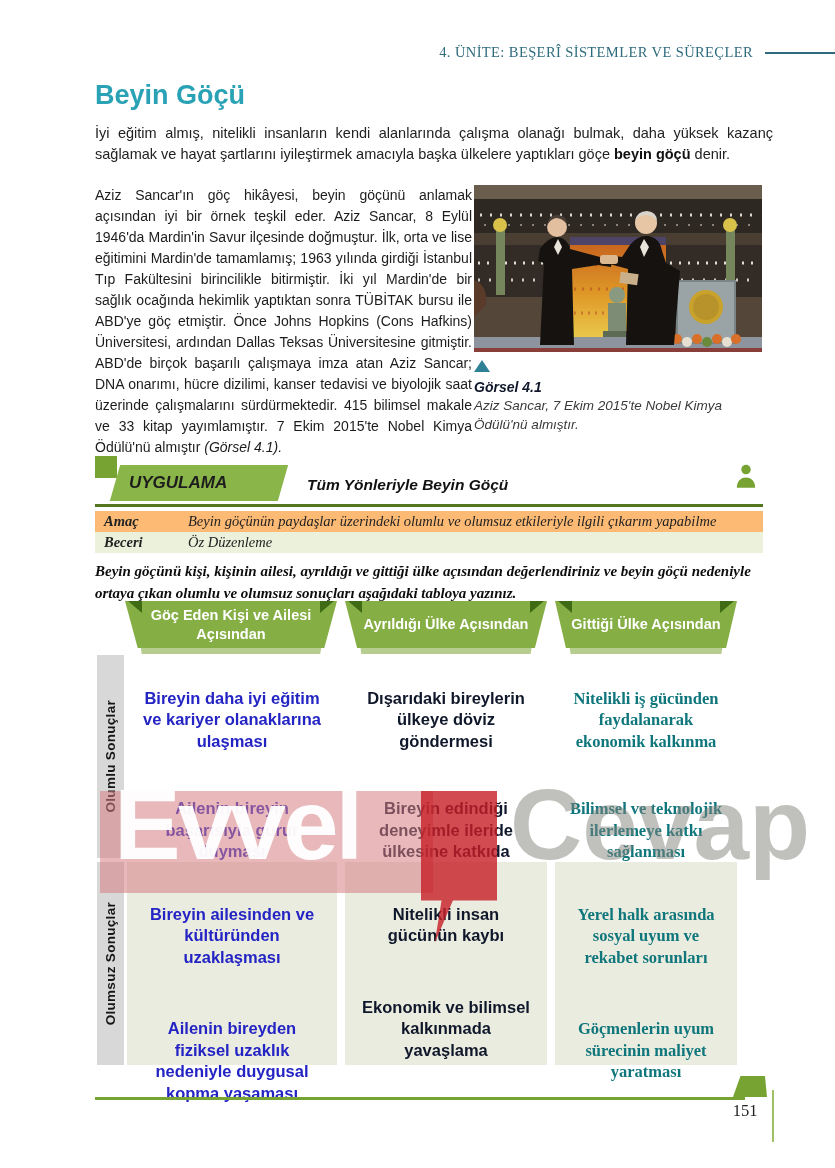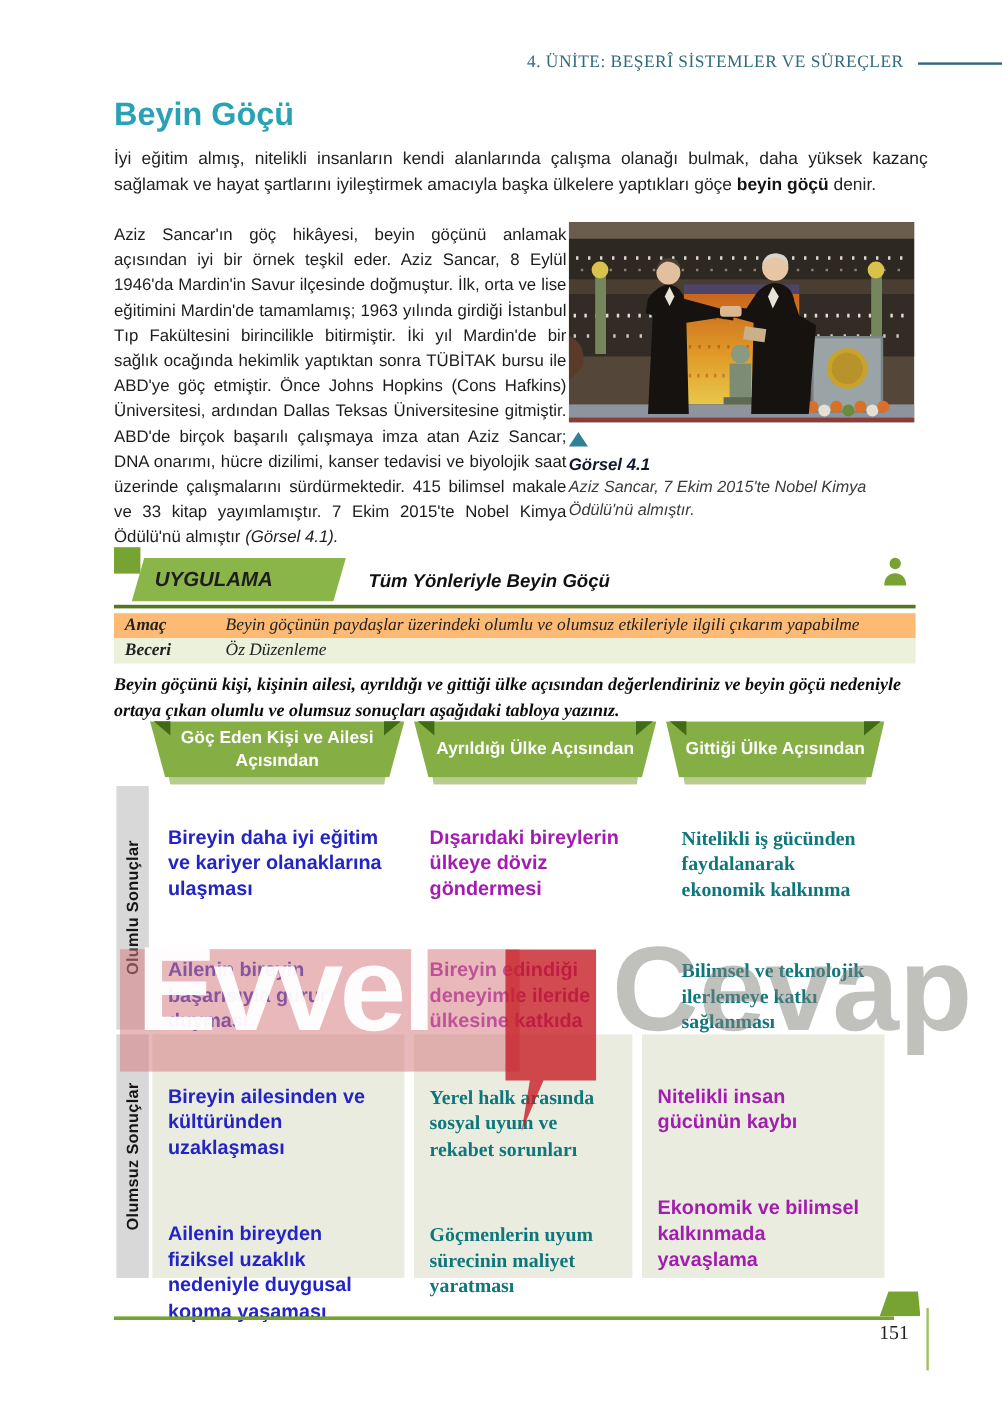--- a/index.html
+++ b/index.html
@@ -65,27 +65,27 @@
   .t-row.row1{top:54px;}
   .t-row.row2{top:261px;}
   .row-label{width:27px;background:#d8d8d8;display:flex;align-items:center;justify-content:center;}
   .row-label span{writing-mode:vertical-rl;transform:rotate(180deg);font-weight:700;font-size:13.5px;color:#161616;letter-spacing:.3px;}
   .cell{box-sizing:border-box;}
   .row1 .cell{background:#ffffff;}
   .row2 .cell{background:#ebece0;}
   .cell.c1{width:210px;margin-left:3px;}
   .cell.c2{width:202px;margin-left:8px;}
   .cell.c3{width:182px;margin-left:8px;font-family:Liberation Serif, serif;}
-  .cell p{margin:0;padding:0 13px;font-weight:700;font-size:16.5px;line-height:1.3;}
+  .cell p{margin:0;padding:0 13px;font-weight:700;font-size:16.5px;line-height:1.3;text-align:center;}
   .cell p.p1{padding-top:33px;}
   .cell p.p2{padding-top:46px;}
   .row2 .cell p.p1{padding-top:42px;}
   .row2 .cell p.p2{padding-top:50px;}
   .txt-blue{color:#2424c4;}
-  .txt-red{color:#a21caf;}
+  .txt-red{color:#0f172a;}
   .txt-teal{color:#0f767c;}
 
   
   .watermark{position:absolute;left:100px;top:783px;width:645px;height:165px;pointer-events:none;z-index:6;}
   .wm-pink{position:absolute;left:0;top:8px;width:333px;height:102px;background:rgba(213,125,131,.55);}
   .wm-word1{position:absolute;left:14px;top:-16px;font-size:100px;font-weight:800;letter-spacing:-3px;color:rgba(255,255,255,.95);}
   .wm-red{position:absolute;left:321px;top:8px;width:76px;height:152px;background:rgba(197,30,38,.8);
           clip-path:polygon(0 0,100% 0,100% 72%,42% 72%,18% 100%,27% 72%,0 72%);}
   .wm-word2{position:absolute;left:410px;top:-16px;font-size:100px;font-weight:700;color:rgba(130,130,124,.5);}
 
@@ -241,27 +241,27 @@
     </div>
 
     <div class="t-row row2">
       <div class="row-label">
         <span>Olumsuz Sonuçlar</span>
       </div>
       <div class="cell c1">
         <p class="p1 txt-blue">Bireyin ailesinden ve kültüründen uzaklaşması</p>
         <p class="p2 txt-blue">Ailenin bireyden fiziksel uzaklık nedeniyle duygusal kopma yaşaması</p>
       </div>
+      <div class="cell c2">
+        <p class="p1 txt-red">Nitelikli insan gücünün kaybı</p>
+        <p class="p2 txt-red">Ekonomik ve bilimsel kalkınmada yavaşlama</p>
+      </div>
       <div class="cell c3">
         <p class="p1 txt-teal">Yerel halk arasında sosyal uyum ve rekabet sorunları</p>
         <p class="p2 txt-teal">Göçmenlerin uyum sürecinin maliyet yaratması</p>
-      </div>
-      <div class="cell c2">
-        <p class="p1 txt-red">Nitelikli insan gücünün kaybı</p>
-        <p class="p2 txt-red">Ekonomik ve bilimsel kalkınmada yavaşlama</p>
       </div>
     </div>
   </div>
 
   <div class="watermark">
     <div class="wm-pink"></div>
     <div class="wm-red"></div>
     <div class="wm-word1">Evvel</div>
     <div class="wm-word2">Cevap</div>
   </div>

